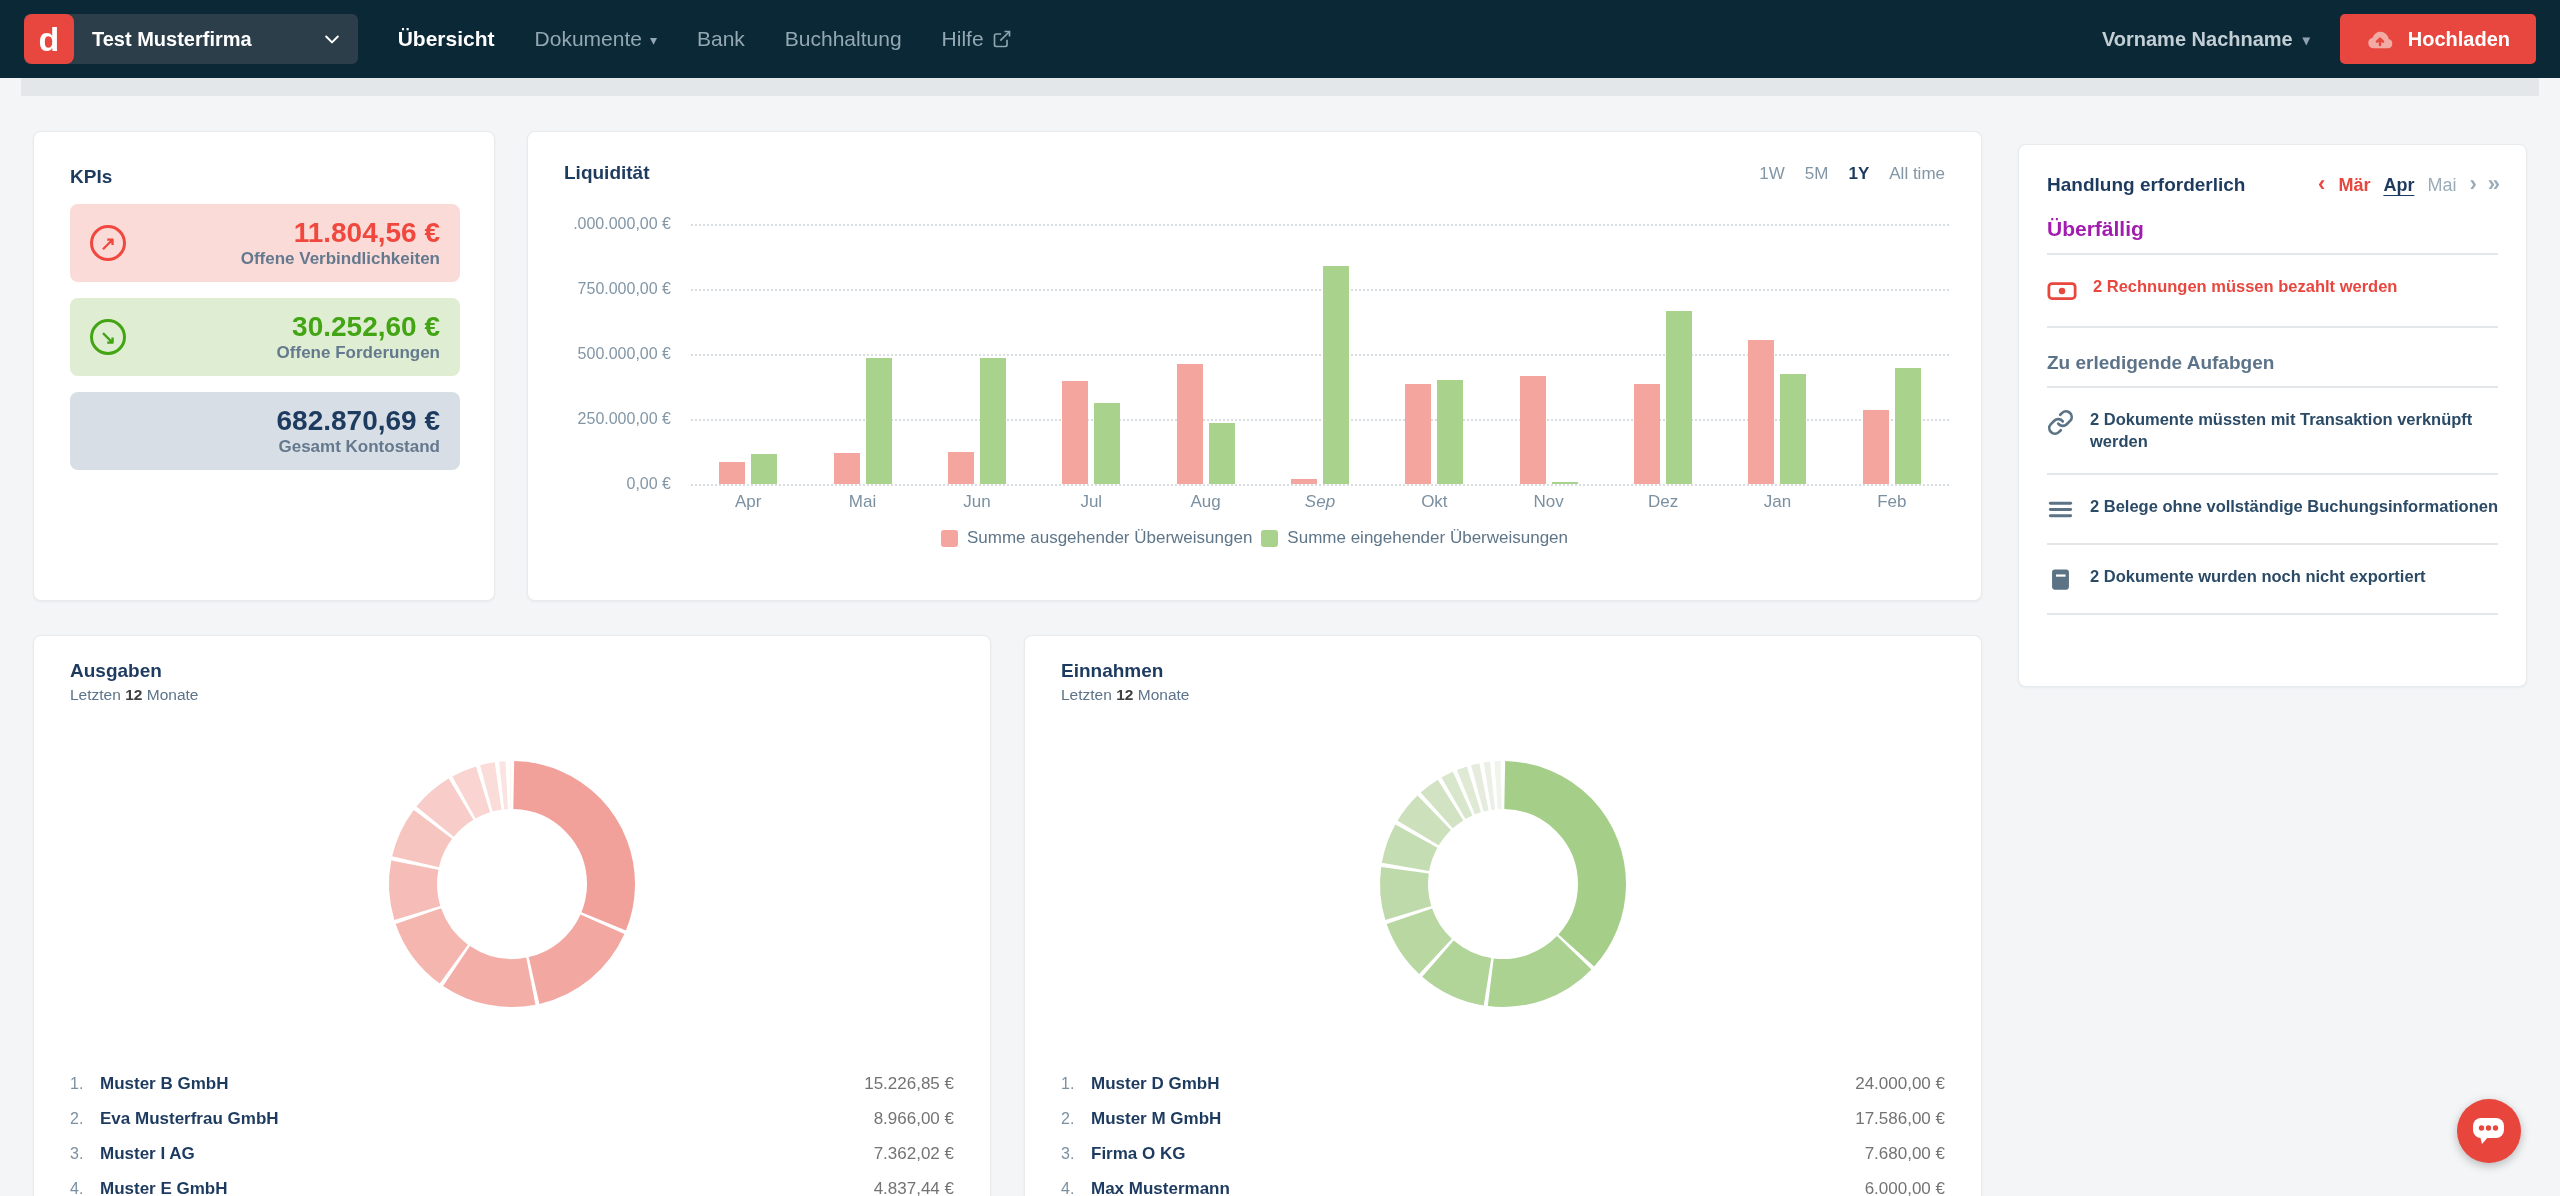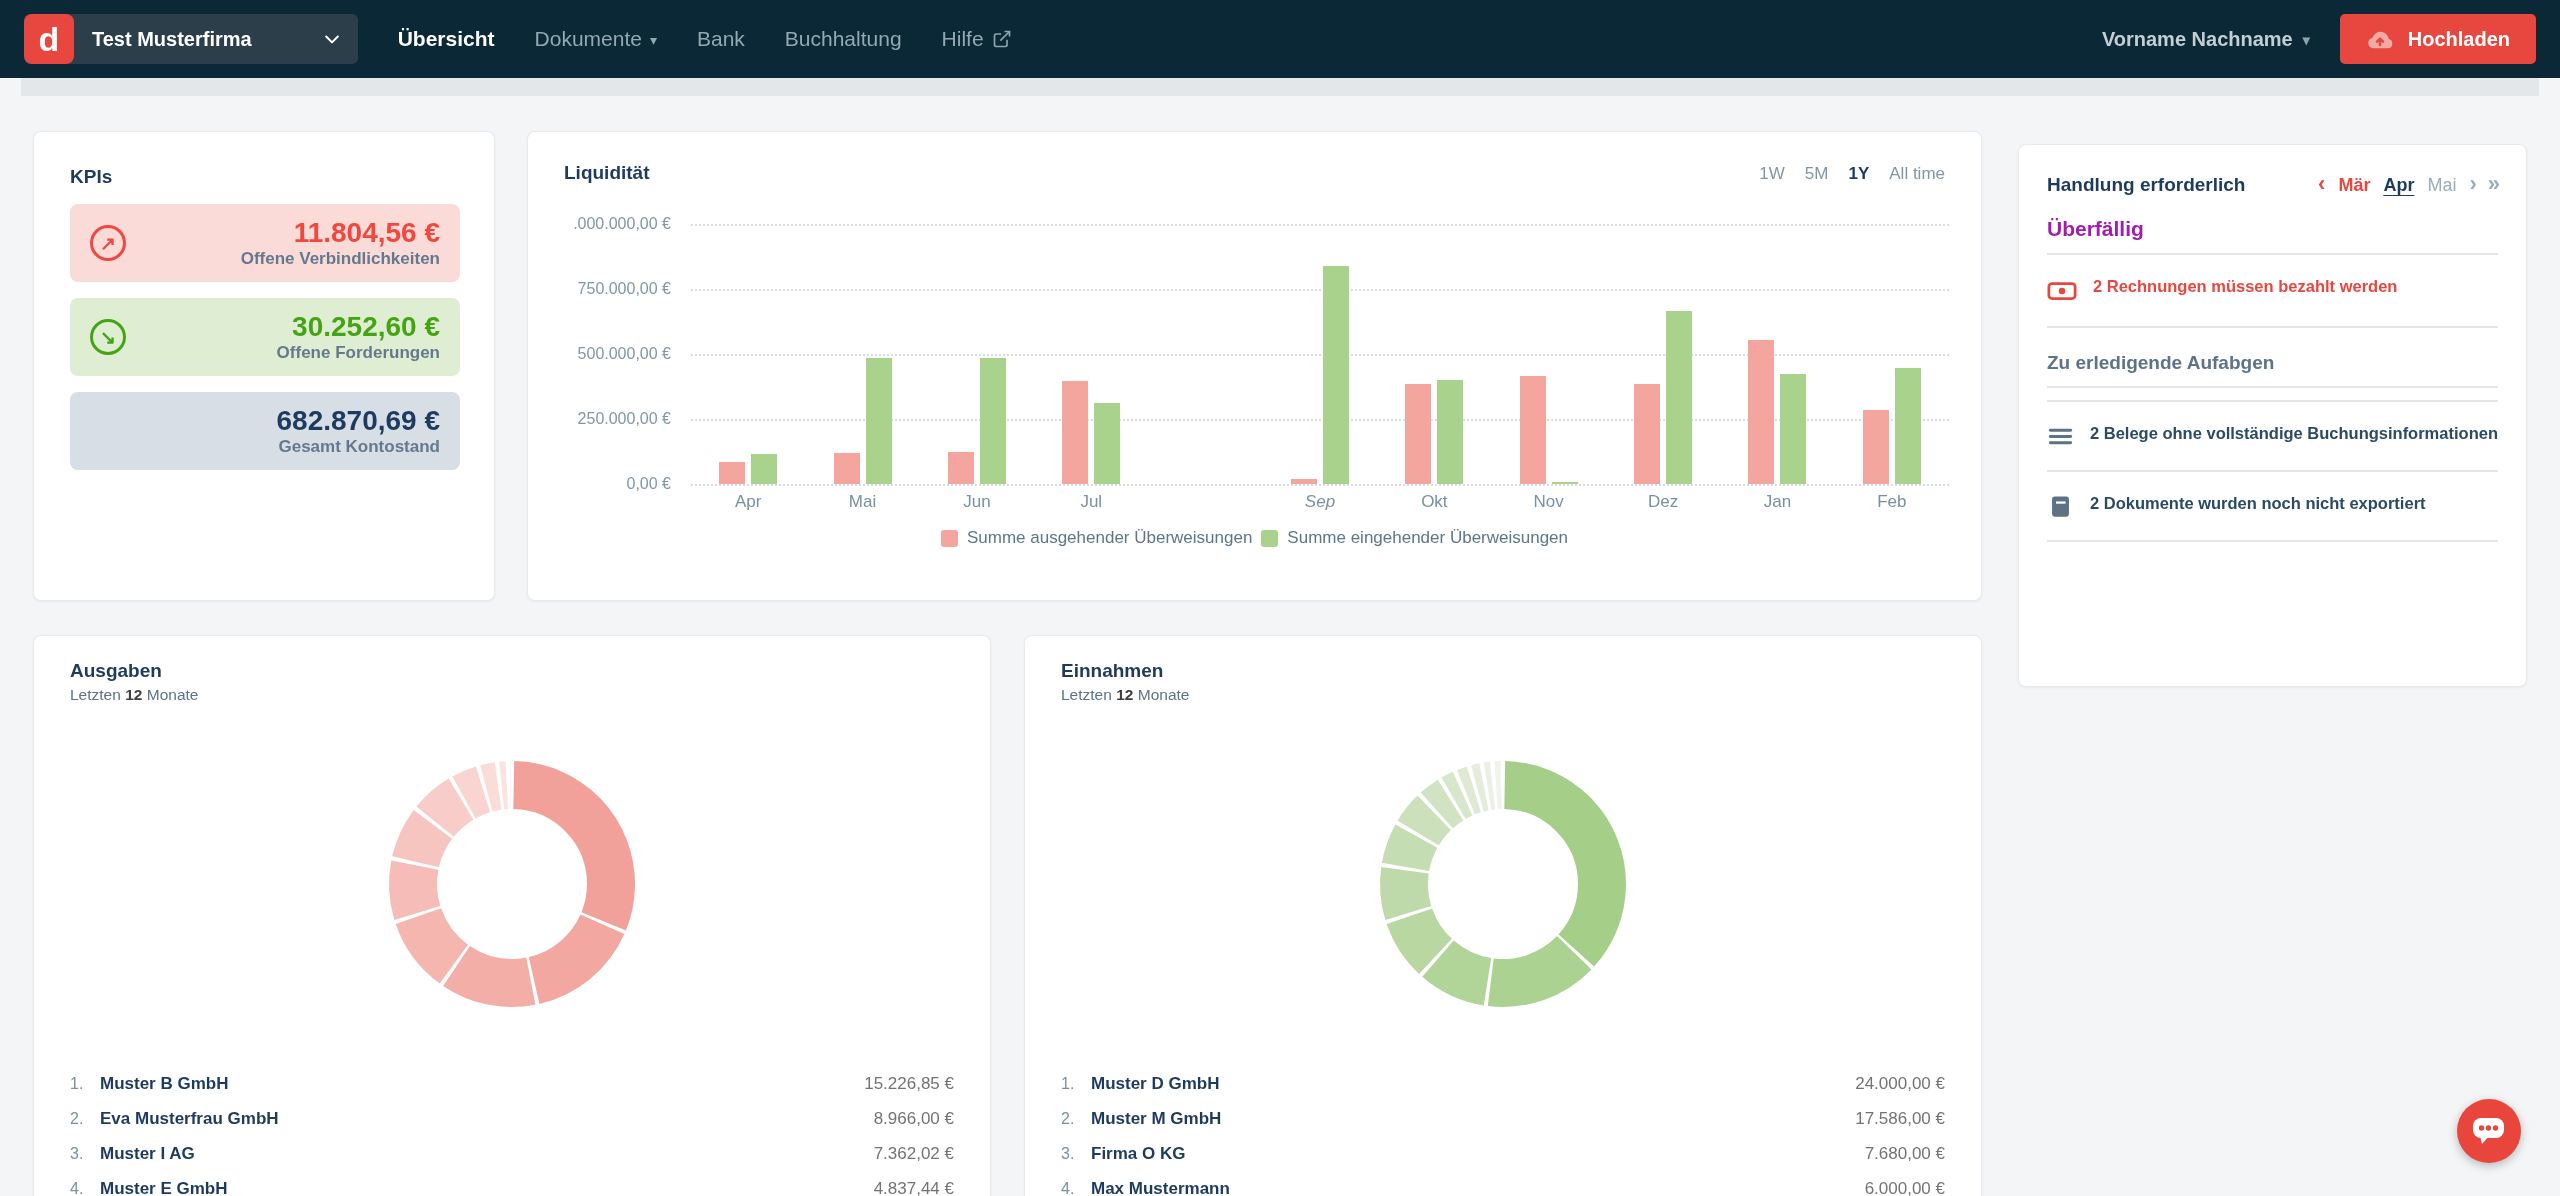--- a/index.html
+++ b/index.html
@@ -217,20 +217,25 @@
       <div class="bar-group" style="left: 18.1818%; width: 9.09091%;">
         <div class="bar bar-out" style="height: 32.5px;"></div>
         <div class="bar bar-in" style="height: 126.1px;"></div>
         <span class="month-label">Jun</span>
       </div>
       <div class="bar-group" style="left: 27.2727%; width: 9.09091%;">
         <div class="bar bar-out" style="height: 102.7px;"></div>
         <div class="bar bar-in" style="height: 80.6px;"></div>
         <span class="month-label">Jul</span>
       </div>
+      <div class="bar-group" style="left: 36.3636%; width: 9.09091%;">
+        <div class="bar bar-out" style="height: 119.6px;"></div>
+        <div class="bar bar-in" style="height: 61.1px;"></div>
+        <span class="month-label">Aug</span>
+      </div>
       <div class="bar-group" style="left: 45.4545%; width: 9.09091%; font-style: italic;">
         <div class="bar bar-out" style="height: 4.68px;"></div>
         <div class="bar bar-in" style="height: 218.4px;"></div>
         <span class="month-label">Sep</span>
       </div>
       <div class="bar-group" style="left: 54.5455%; width: 9.09091%;">
         <div class="bar bar-out" style="height: 100.1px;"></div>
         <div class="bar bar-in" style="height: 104px;"></div>
         <span class="month-label">Okt</span>
       </div>
@@ -288,20 +293,27 @@
       <rect x="1.5" y="6" width="21" height="12" rx="2.5" fill="none" stroke="#e8473f" stroke-width="2.2"></rect>
       <circle cx="12" cy="12" r="2.6" fill="#e8473f"></circle>
     </svg>
     <span class="task-text red">2 Rechnungen müssen bezahlt werden</span>
   </div>
   <hr class="divider">
 
   <div class="todo-title">Zu erledigende Aufabgen</div>
   <hr class="divider">
 
+  <div class="task-row">
+    <svg width="27" height="27" viewBox="0 0 24 24">
+      <path d="M10 13a5 5 0 0 0 7.54.54l3-3a5 5 0 0 0-7.07-7.07l-1.72 1.71" fill="none" stroke="#5b7384" stroke-width="2.4" stroke-linecap="round"></path>
+      <path d="M14 11a5 5 0 0 0-7.54-.54l-3 3a5 5 0 0 0 7.07 7.07l1.71-1.71" fill="none" stroke="#5b7384" stroke-width="2.4" stroke-linecap="round"></path>
+    </svg>
+    <span class="task-text">2 Dokumente müssten mit Transaktion verknüpft werden</span>
+  </div>
   <hr class="divider">
 
   <div class="task-row">
     <svg width="27" height="27" viewBox="0 0 24 24">
       <line x1="3" y1="6.5" x2="21" y2="6.5" stroke="#5b7384" stroke-width="2.6" stroke-linecap="round"></line>
       <line x1="3" y1="12" x2="21" y2="12" stroke="#5b7384" stroke-width="2.6" stroke-linecap="round"></line>
       <line x1="3" y1="17.5" x2="21" y2="17.5" stroke="#5b7384" stroke-width="2.6" stroke-linecap="round"></line>
     </svg>
     <span class="task-text">2 Belege ohne vollständige Buchungsinformationen</span>
   </div>

